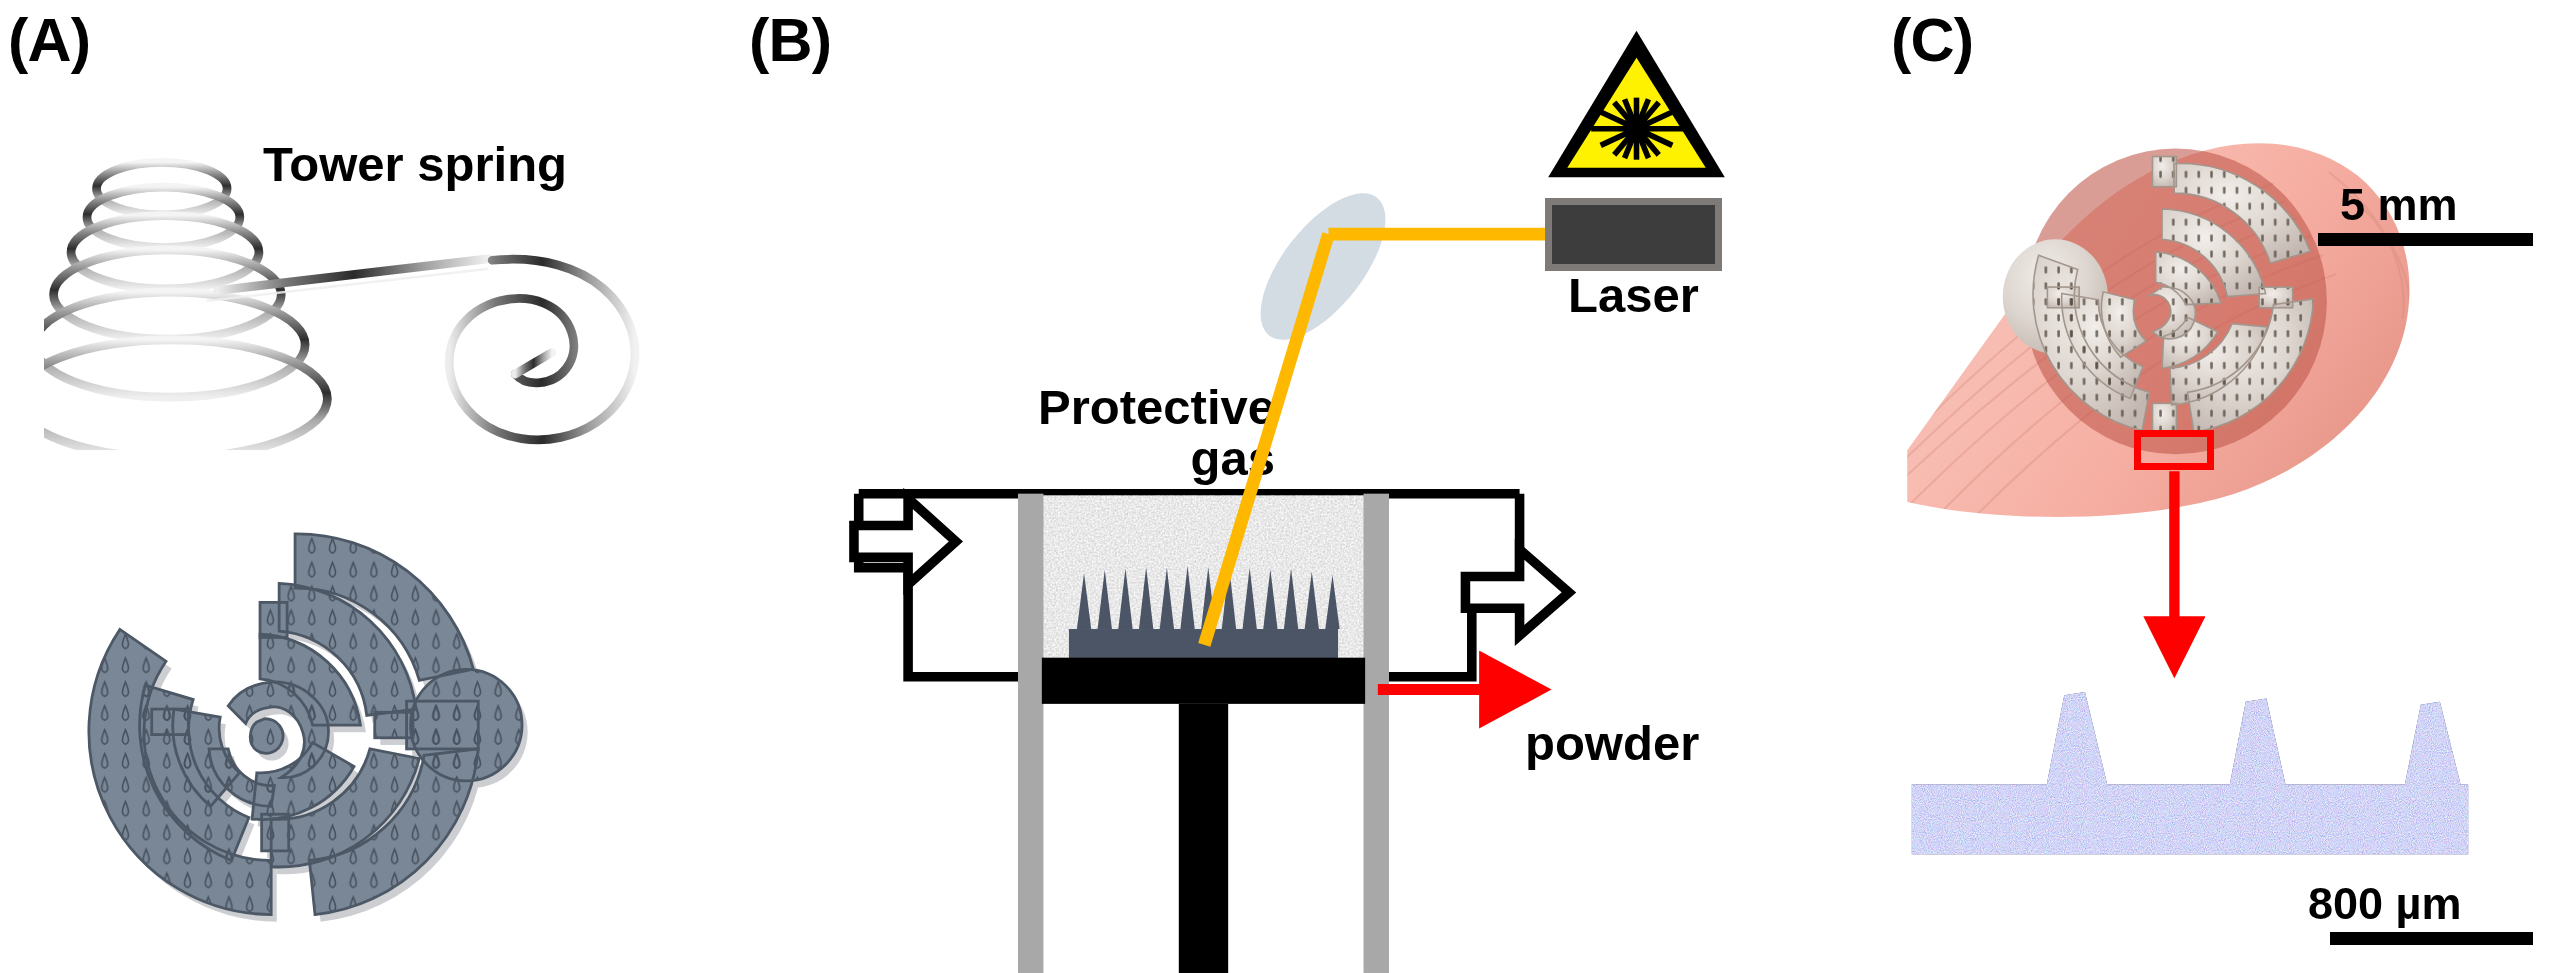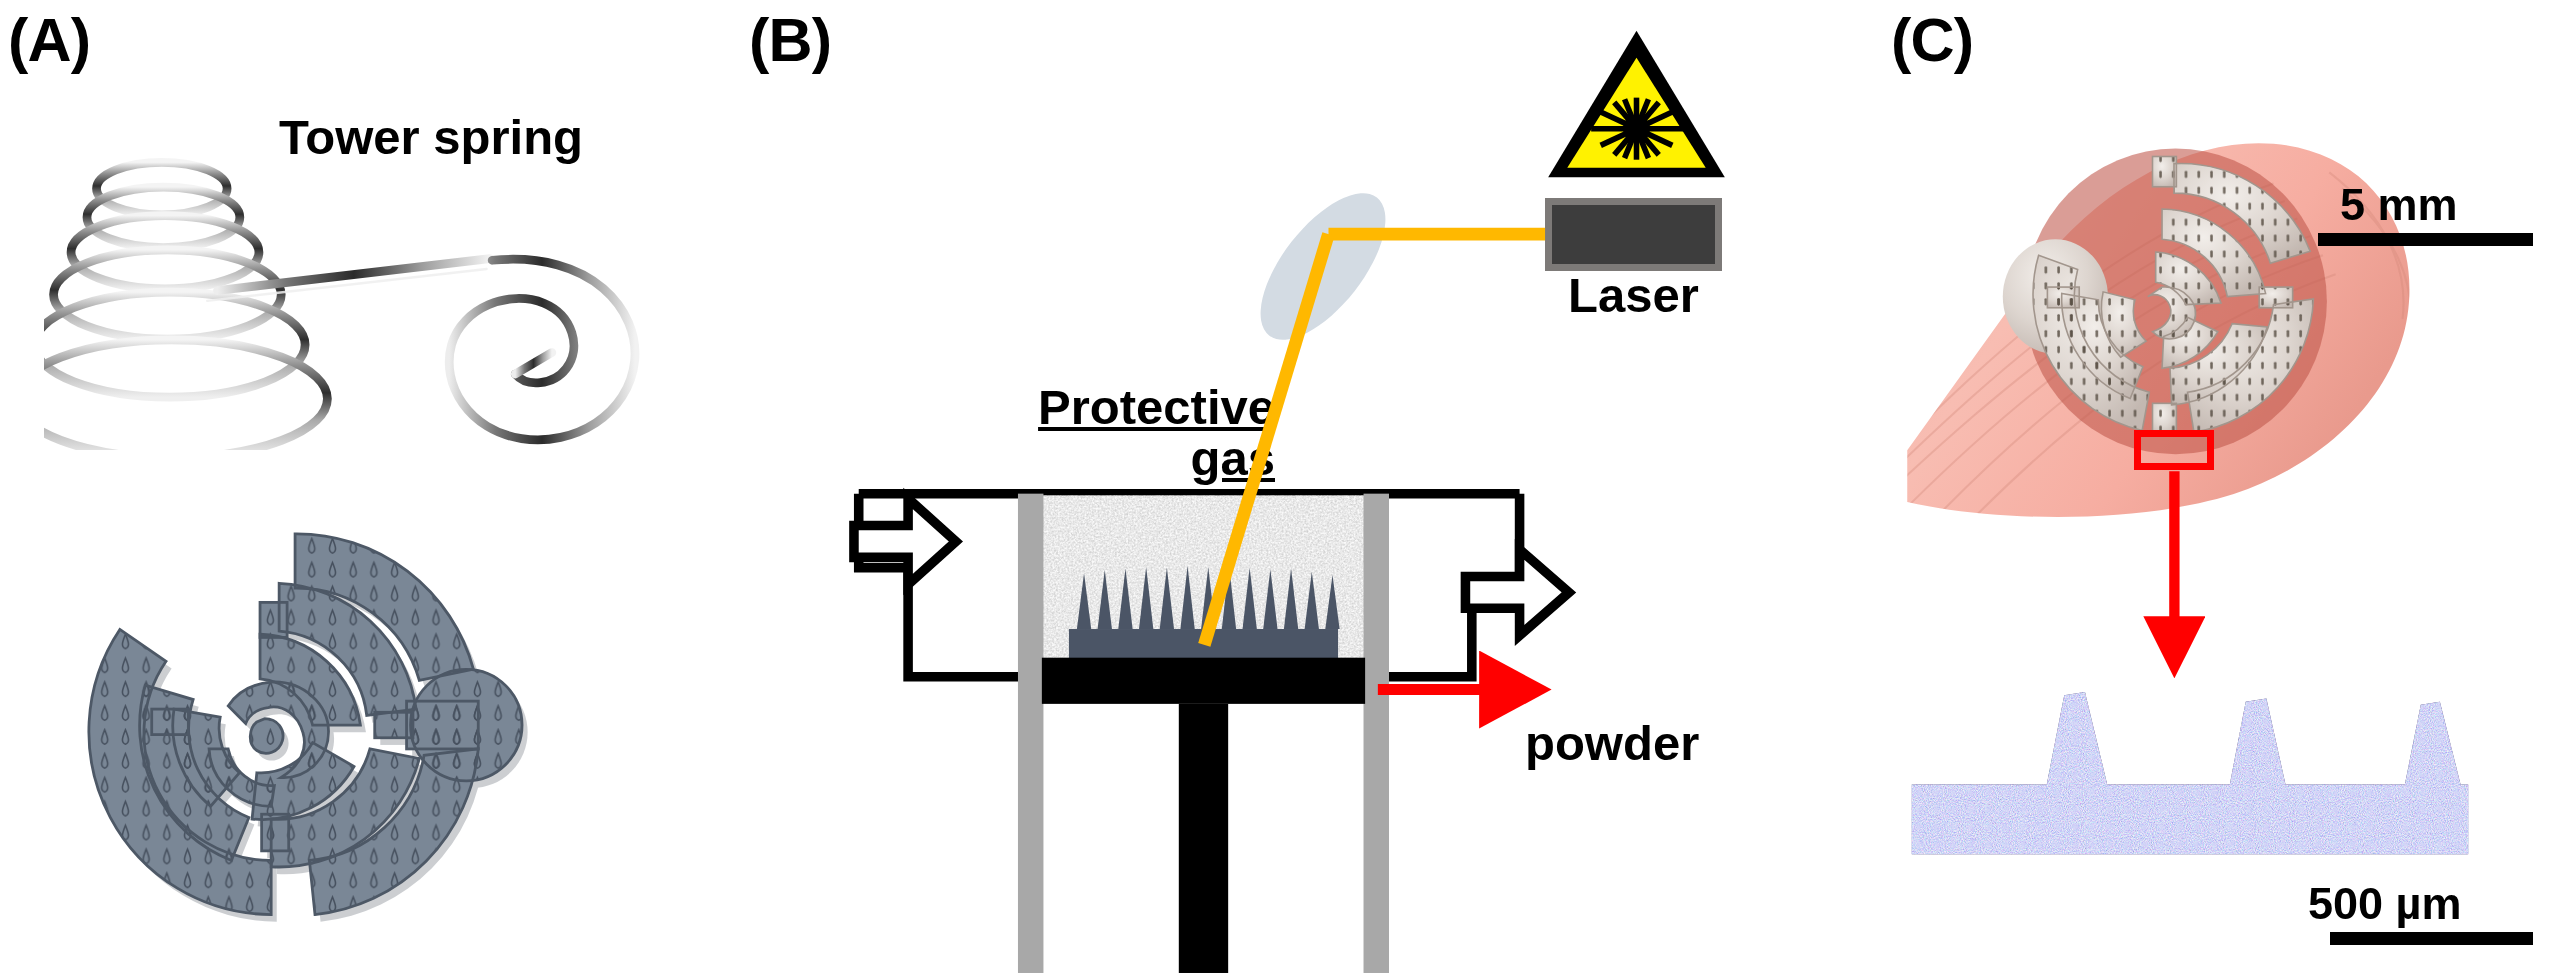--- a/index.html
+++ b/index.html
@@ -5,42 +5,42 @@
   html,body{margin:0;padding:0;background:#ffffff;}
   body{width:2576px;height:973px;position:relative;overflow:hidden;
        font-family:"Liberation Sans",sans-serif;color:#000;}
 
   .panel-label{position:absolute;font-weight:bold;font-size:61px;letter-spacing:-0.8px;color:#000;}
 
   
   #panelA{position:absolute;left:0;top:0;width:717px;height:973px;}
   #panelA .labelA{left:8px;top:4.8px;}
 
-  .tower-title{position:absolute;left:263px;top:109px;font-size:49px;font-weight:bold;white-space:nowrap;margin-left:16px;}
+  .tower-title{position:absolute;left:263px;top:136px;font-size:49px;font-weight:bold;white-space:nowrap;}
 
   .spring-photo{position:absolute;left:44px;top:131px;width:605px;height:319px;}
 
   
   .maze-wrap{position:absolute;left:32px;top:510px;width:558px;height:446px;}
 
   
   #panelB{position:absolute;left:717px;top:0;width:1051px;height:973px;}
   #panelB .labelB{left:32px;top:4.8px;}
 
   .laser-sign{position:absolute;left:828px;top:25.5px;width:183px;height:156px;}
   .laser-box{position:absolute;left:828px;top:198px;width:177px;height:73px;
              background:#3d3d3d;border:7.2px solid #7d7a78;box-sizing:border-box;}
   .laser-text{position:absolute;left:828px;top:267px;width:177px;text-align:center;
               font-size:49px;font-weight:bold;}
 
   .mirror{position:absolute;left:566px;top:179px;width:80px;height:175px;
           background:#d3dbe3;border-radius:50%;transform:rotate(38deg);}
 
   .gas-label{position:absolute;left:-16px;top:382px;width:574px;text-align:right;
-             font-size:49px;font-weight:bold;line-height:1.05;text-decoration:underline;}
+             font-size:49px;font-weight:bold;line-height:1.05;}
 
   .powder-label{position:absolute;left:808px;top:664px;font-size:49px;font-weight:bold;
                 line-height:1.08;white-space:nowrap;}
 
   .bsvg{position:absolute;left:0;top:0;width:1051px;height:973px;}
 
   
   #panelC{position:absolute;left:1768px;top:0;width:808px;height:973px;}
   #panelC .labelC{left:123px;top:4.8px;}
 
@@ -390,16 +390,16 @@
                  L620 140 L640 40 L664 36 L690 140
                  L700 140 L700 228 L0 228 Z"></path>
       </clipPath>
     </defs>
     <g clip-path="url(#mnclip)">
       <rect x="0" y="0" width="700" height="240" fill="#3a2f5e"></rect>
       <rect x="0" y="0" width="700" height="240" filter="url(#speck)" opacity="0.95"></rect>
     </g>
   </svg>
 
-  <div class="sb500">500 µm</div>
+  <div class="sb500">800 µm</div>
   <div class="sb500bar"></div>
 </div>
 
 
 </body></html>

